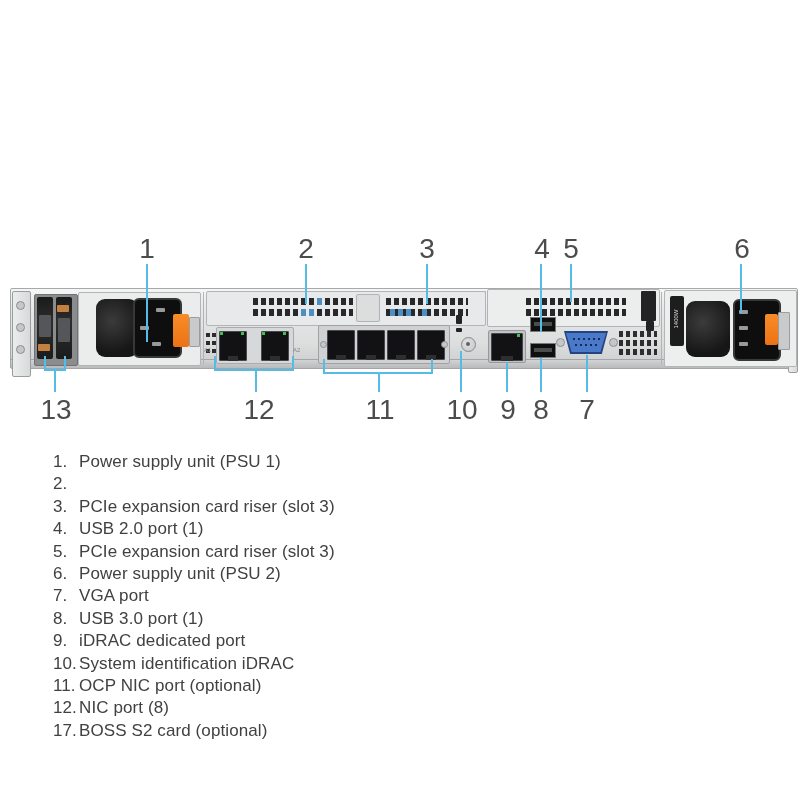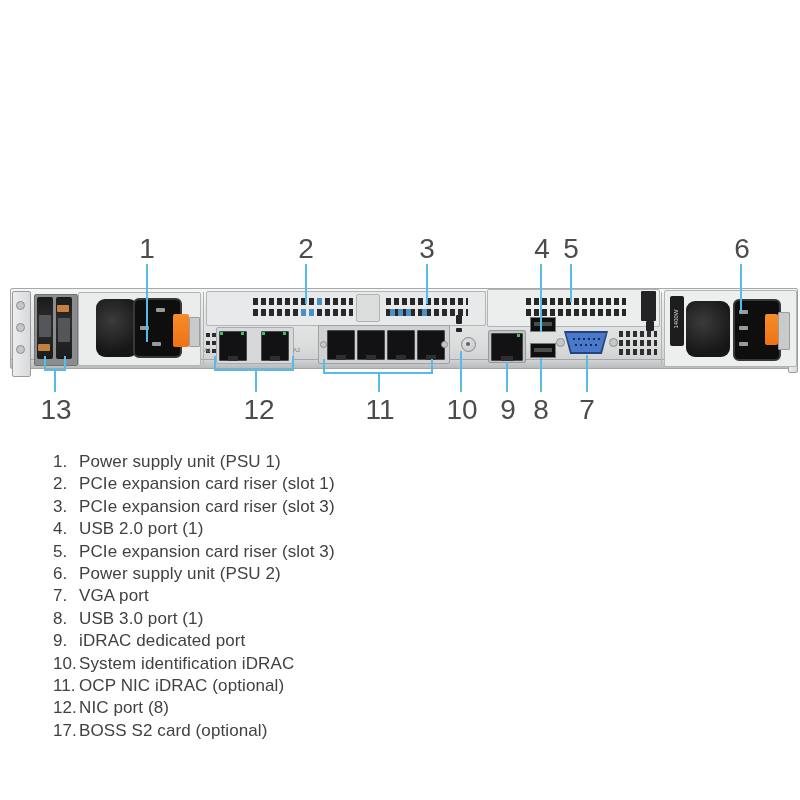--- a/index.html
+++ b/index.html
@@ -214,21 +214,20 @@
     <div class="num" style="left:587px;top:396px;">7</div>
   </div>
 
   <div class="legend">
     <div class="lg-row">
         <span class="lg-num">1.</span>
         <span>Power supply unit (PSU 1)</span>
       </div>
     <div class="lg-row">
         <span class="lg-num">2.</span>
-        <span>PCIe expansion card riser (slot 1)</span>
       </div>
     <div class="lg-row">
         <span class="lg-num">3.</span>
         <span>PCIe expansion card riser (slot 3)</span>
       </div>
     <div class="lg-row">
         <span class="lg-num">4.</span>
         <span>USB 2.0 port (1)</span>
       </div>
     <div class="lg-row">
@@ -250,21 +249,21 @@
     <div class="lg-row">
         <span class="lg-num">9.</span>
         <span>iDRAC dedicated port</span>
       </div>
     <div class="lg-row">
         <span class="lg-num">10.</span>
         <span>System identification iDRAC</span>
       </div>
     <div class="lg-row">
         <span class="lg-num">11.</span>
-        <span>OCP NIC iDRAC (optional)</span>
+        <span>OCP NIC port (optional)</span>
       </div>
     <div class="lg-row">
         <span class="lg-num">12.</span>
         <span>NIC port (8)</span>
       </div>
     <div class="lg-row">
         <span class="lg-num">17.</span>
         <span>BOSS S2 card (optional)</span>
       </div>
   </div>

